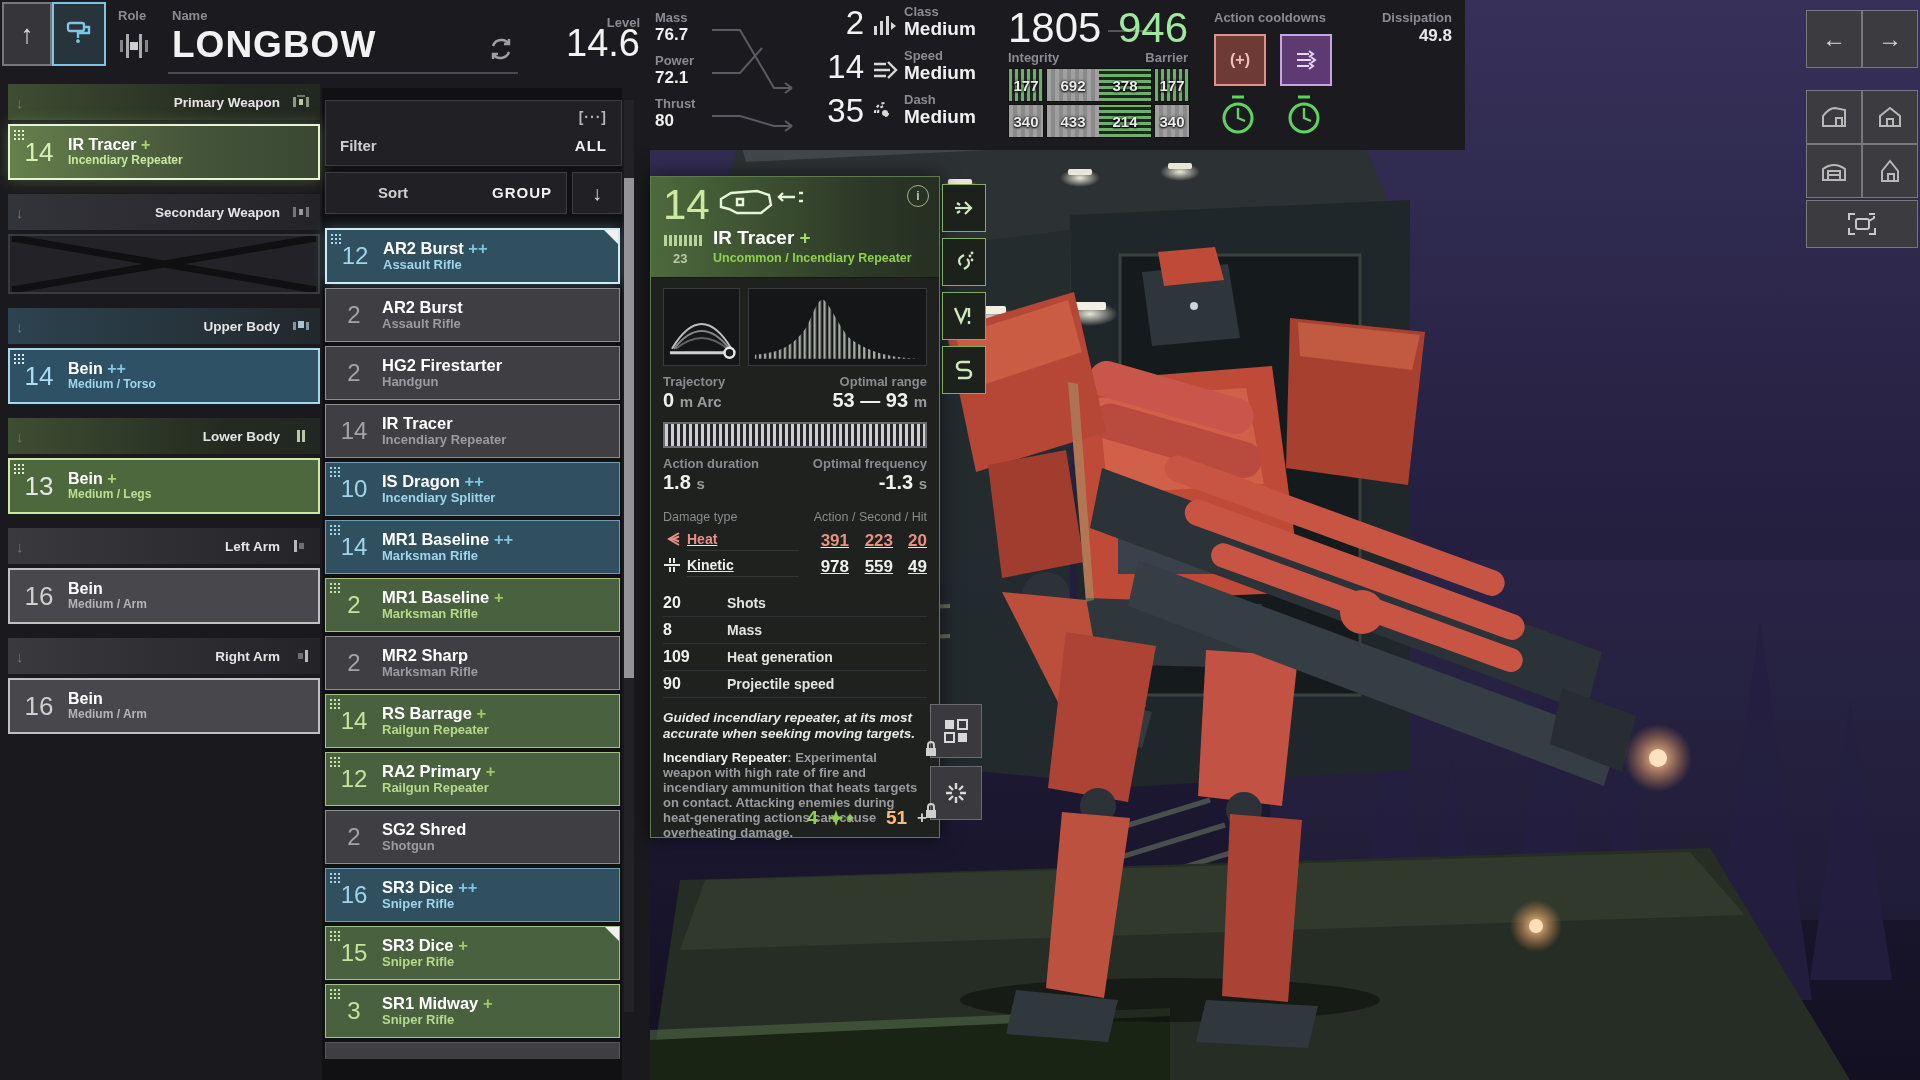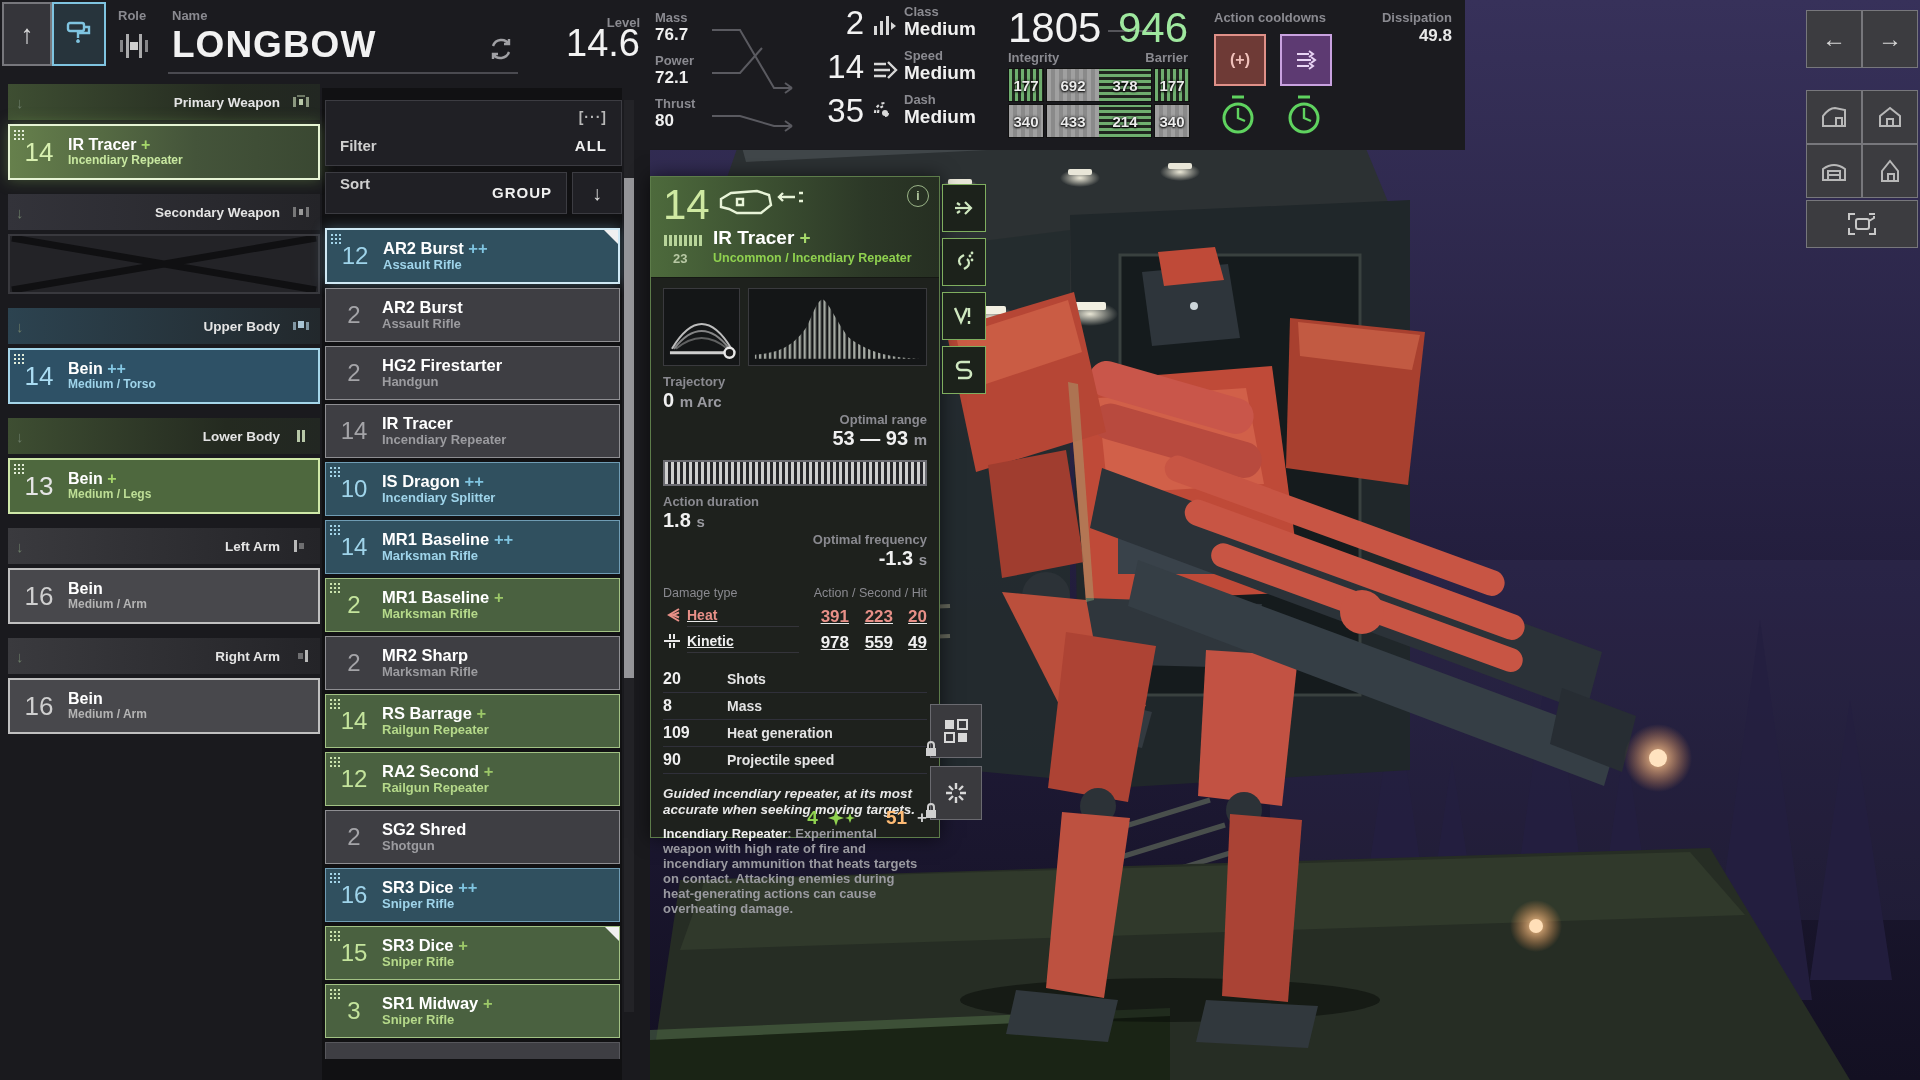--- a/index.html
+++ b/index.html
@@ -106,21 +106,21 @@
   .dlevel{position:absolute;left:12px;top:4px;font-size:42px;color:#cfe9a2;}
   .dbars{position:absolute;left:13px;top:58px;display:flex;gap:2px;}
   .dbars i{width:3px;height:11px;background:#b8d49a;display:block;}
   .ddur{position:absolute;left:22px;top:74px;font-size:13px;font-weight:bold;color:#b8c8a4;}
   .dname{position:absolute;left:62px;top:50px;font-size:19px;font-weight:bold;color:#fff;}
   .drar{position:absolute;left:62px;top:74px;font-size:12.5px;font-weight:bold;color:#8fd14f;}
   .dinfo{position:absolute;right:10px;top:8px;width:20px;height:20px;border:1.5px solid #9ab487;border-radius:50%;
          color:#b8cfa4;font-size:12px;font-weight:bold;display:flex;align-items:center;justify-content:center;}
   .chartrow{display:flex;gap:8px;padding:10px 12px 0 12px;}
   .chartbox{background:#141617;border:1px solid #3a3a3e;}
-  .dlabels{display:flex;justify-content:space-between;padding:8px 12px 0 12px;flex-direction:column;}
+  .dlabels{display:flex;justify-content:space-between;padding:8px 12px 0 12px;}
   .dl .t{font-size:13px;font-weight:bold;color:#8a8a90;}
   .dl .v{font-size:20px;font-weight:bold;color:#f0f0f0;}
   .dl .u{font-size:15px;font-weight:bold;color:#9a9aa0;}
   .stripebar{margin:10px 12px 0 12px;height:22px;border:2px solid #6a6a70;background:
      repeating-linear-gradient(90deg,#cfcfcf 0 3px,#26262a 3px 6px);}
   .dmghead{display:flex;justify-content:space-between;padding:16px 12px 4px 12px;
            font-size:12.5px;font-weight:normal;color:#8a8a90;}
   .dmgrow{display:flex;align-items:center;padding:3px 12px;text-decoration:underline;}
   .dmgrow .ic{width:24px;}
   .dmgrow .dn{flex:1;font-size:14px;font-weight:bold;border-bottom:1px solid #34343a;padding-bottom:3px;margin-right:6px;}
@@ -598,21 +598,21 @@
       </div>
     </div>
   </div>
 
   <div class="fbox" style="left:325px;top:100px;width:295px;height:64px;">
     <span class="lbl2" style="top:36px;">Filter</span>
     <span class="fval" style="top:8px;color:#b8b8b8;font-size:14px;">[···]</span>
     <span class="fval" style="top:36px;">ALL</span>
   </div>
   <div class="fbox" style="left:325px;top:172px;width:240px;height:40px;">
-    <span class="lbl2" style="top:2px;">Sort</span>
+    <span class="lbl2" style="top:11px;margin-left:38px;">Sort</span>
     <span class="fval" style="top:11px;">GROUP</span>
   </div>
   <div class="fbox" style="left:572px;top:172px;width:48px;height:40px;display:flex;align-items:center;justify-content:center;">
     <span style="font-size:20px;color:#d8d8d8;">↓</span>
   </div>
 
   <div class="wlist">
     <div class="witem r-rare dots selected flag">
       <span class="cnt">12</span>
       <div>
@@ -672,21 +672,21 @@
     <div class="witem r-unc dots">
       <span class="cnt">14</span>
       <div>
           <div class="nm"><span>RS Barrage</span> <span class="plus">+</span></div>
       <div class="tp">Railgun Repeater</div>
         </div>
     </div>
     <div class="witem r-unc dots">
       <span class="cnt">12</span>
       <div>
-          <div class="nm"><span>RA2 Second</span> <span class="plus">+</span></div>
+          <div class="nm"><span>RA2 Primary</span> <span class="plus">+</span></div>
       <div class="tp">Railgun Repeater</div>
         </div>
     </div>
     <div class="witem r-com">
       <span class="cnt">2</span>
       <div>
           <div class="nm"><span>SG2 Shred</span></div>
       <div class="tp">Shotgun</div>
         </div>
     </div>

